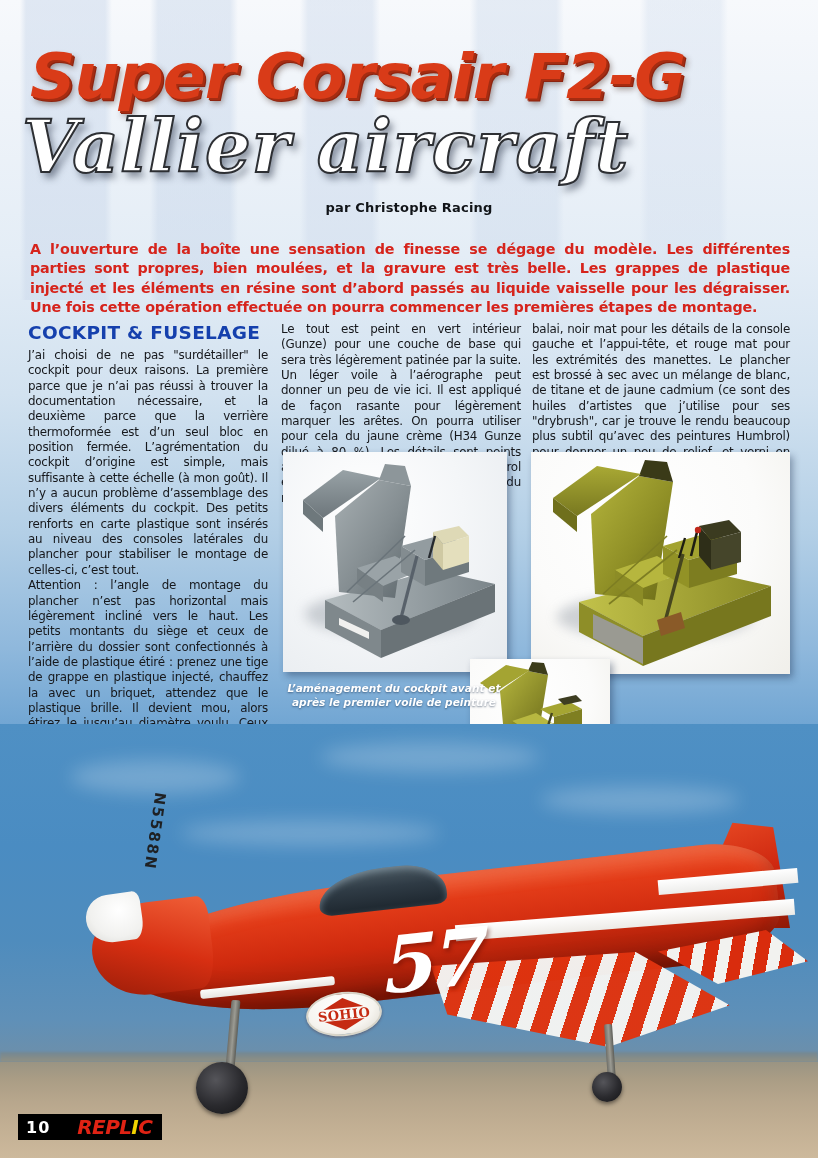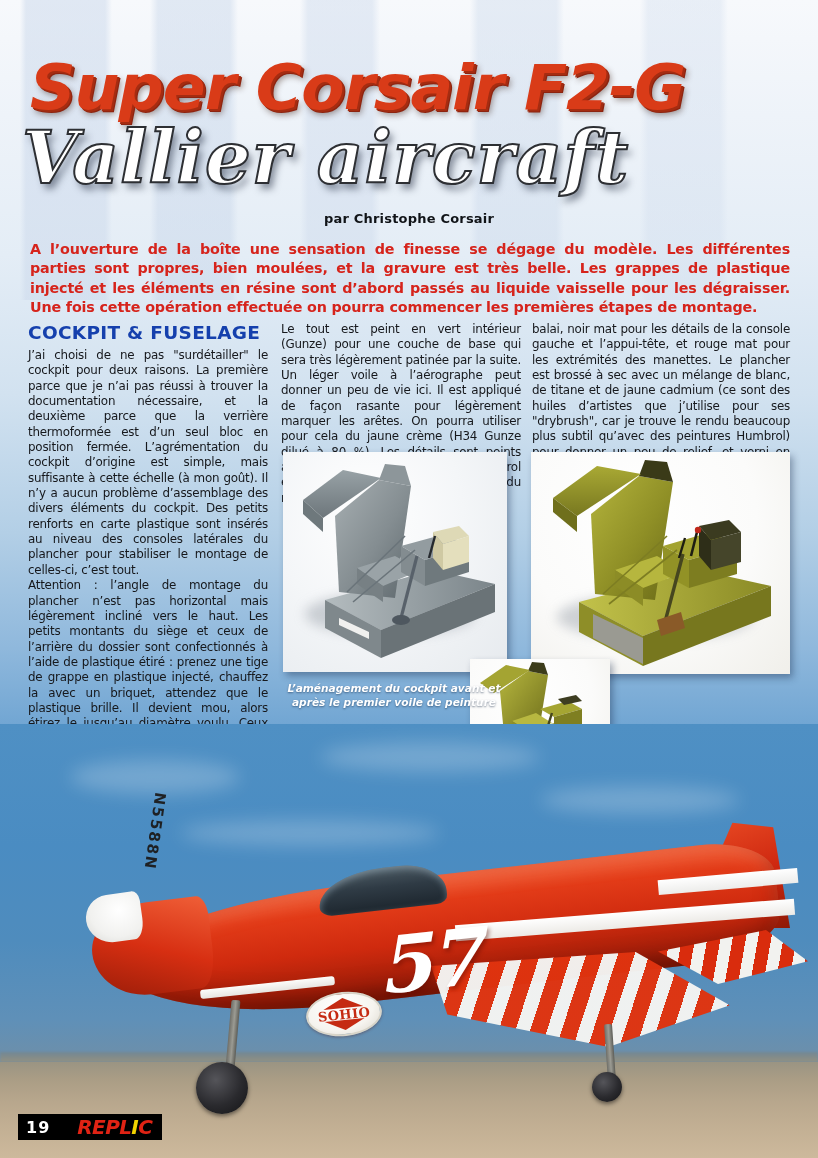--- a/index.html
+++ b/index.html
@@ -54,21 +54,21 @@
         rgba(255,255,255,0) 640px,
         rgba(210,222,238,.4) 648px,
         rgba(210,222,238,.4) 720px,
         rgba(255,255,255,0) 728px);
     pointer-events: none;
   }
 
   
   #masthead {
     position: absolute;
-    left: 0; top: 0; width: 676px; height: 232px; margin-top: 11px;
+    left: 0; top: 0; width: 676px; height: 232px;
   }
 
   .title-main {
     position: absolute;
     left: 30px; top: 46px;
     width: 770px;
     font-family: "DejaVu Sans", sans-serif;
     font-weight: 900;
     font-size: 62px;
     line-height: 62px;
@@ -437,21 +437,21 @@
 </head>
 <body>
 
 <div id="page">
 
   <div id="bands"></div>
 
   <div id="masthead">
     <div class="title-main">Super Corsair F2-G</div>
     <div class="title-script">Vallier aircraft</div>
-    <div class="byline">par Christophe Corsair</div>
+    <div class="byline">par Christophe Racing</div>
   </div>
 
   <div id="section-head">COCKPIT &amp; FUSELAGE</div>
 
   <div id="intro">A l’ouverture de la boîte une sensation de finesse se dégage du modèle. Les différentes parties sont propres, bien moulées, et la gravure est très belle. Les grappes de plastique injecté et les éléments en résine sont d’abord passés au liquide vaisselle pour les dégraisser. Une fois cette opération effectuée on pourra commencer les premières étapes de montage.</div>
 
   <div class="col" id="col1">
     <p>J’ai choisi de ne pas "surdétailler" le cockpit pour deux raisons. La première parce que je n’ai pas réussi à trouver la documentation nécessaire, et la deuxième parce que la verrière thermoformée est d’un seul bloc en position fermée. L’agrémentation du cockpit d’origine est simple, mais suffisante à cette échelle (à mon goût). Il n’y a aucun problème d’assemblage des divers éléments du cockpit. Des petits renforts en carte plastique sont insérés au niveau des consoles latérales du plancher pour stabiliser le montage de celles-ci, c’est tout.</p>
     <p>Attention : l’angle de montage du plancher n’est pas horizontal mais légèrement incliné vers le haut. Les petits montants du siège et ceux de l’arrière du dossier sont confectionnés à l’aide de plastique étiré : prenez une tige de grappe en plastique injecté, chauffez la avec un briquet, attendez que le plastique brille. Il devient mou, alors étirez le jusqu’au diamètre voulu. Ceux d’origine sont trop gros, le rendu est plus réaliste ainsi. Les éléments en résine sont fixés à la colle cyanoacrylate. Enfin, les manettes en photodécoupe sont placées avec la même colle.</p>
   </div>
@@ -633,17 +633,17 @@
     <div id="sohio">
       <span class="tri-up"></span>
       <span class="tri-dn"></span>
       <span class="sohio-txt">SOHIO</span>
     </div>
 
     <div id="reg">N5588N</div>
   </div>
 
   <div id="footer">
-    <span id="pagenum">19</span>
+    <span id="pagenum">10</span>
     <span class="brand"><span>REPL</span><span class="hl">I</span><span>C</span></span>
   </div>
 
 </div>
 
 </body></html>

